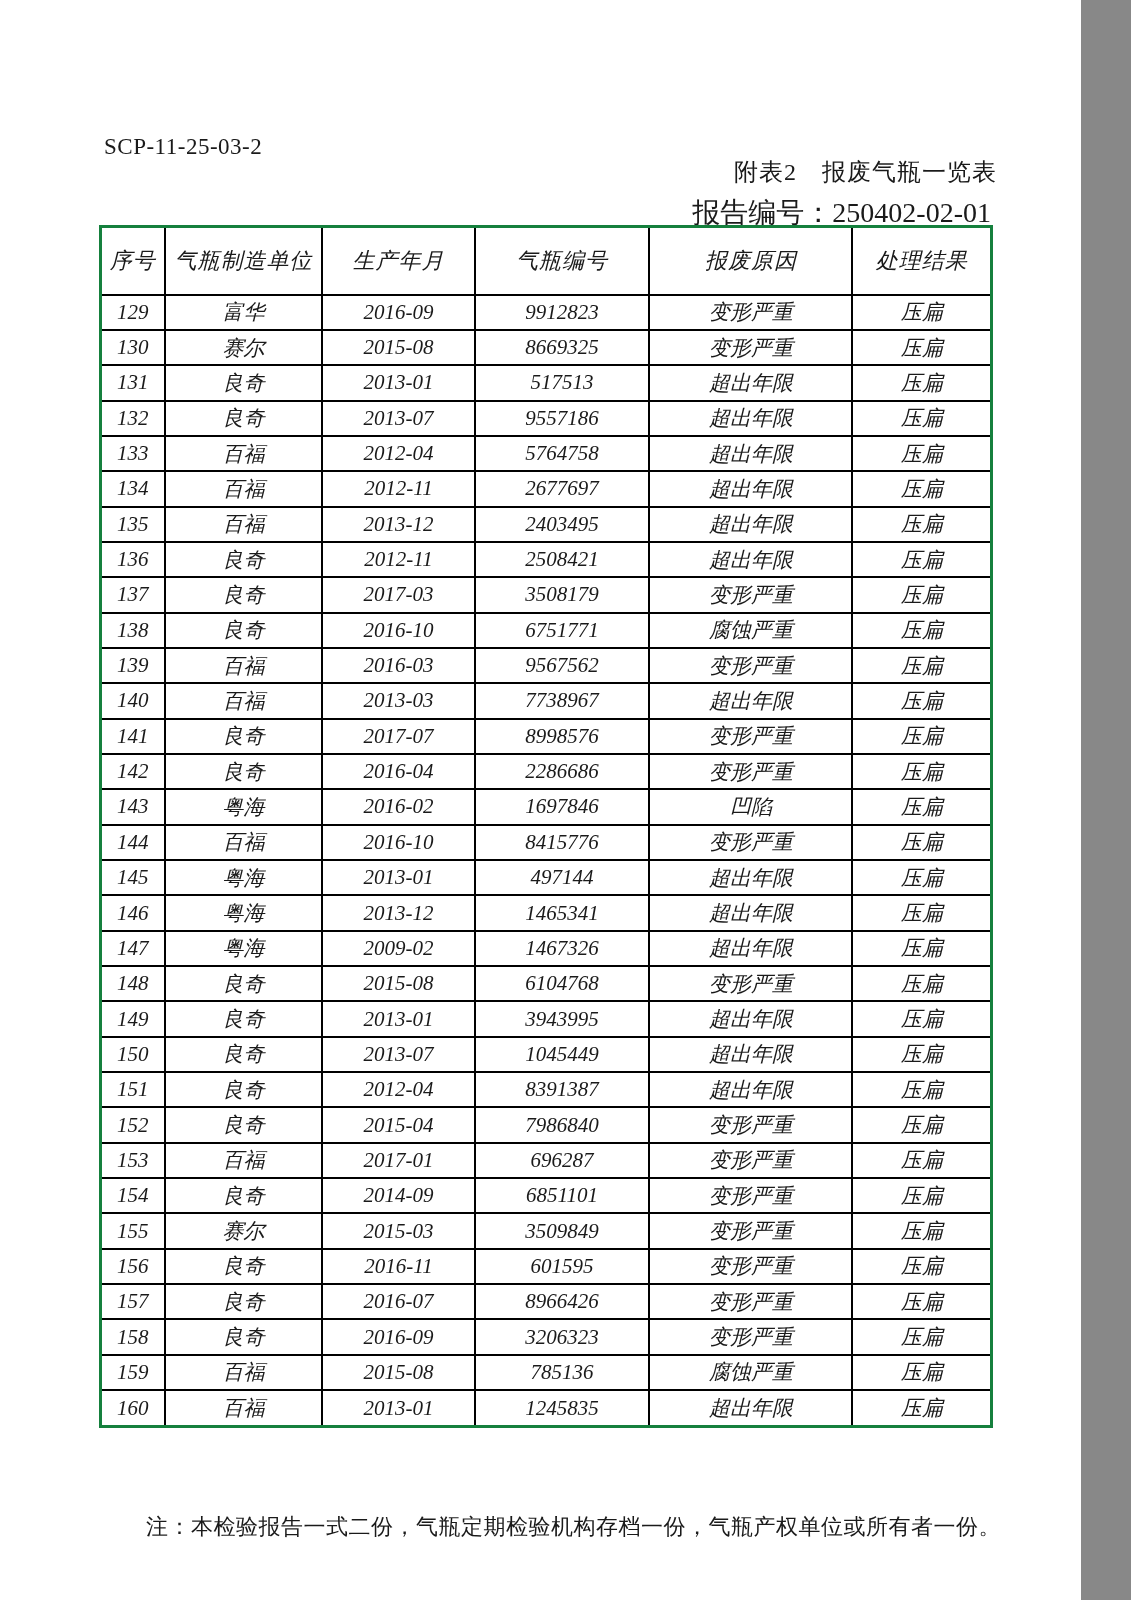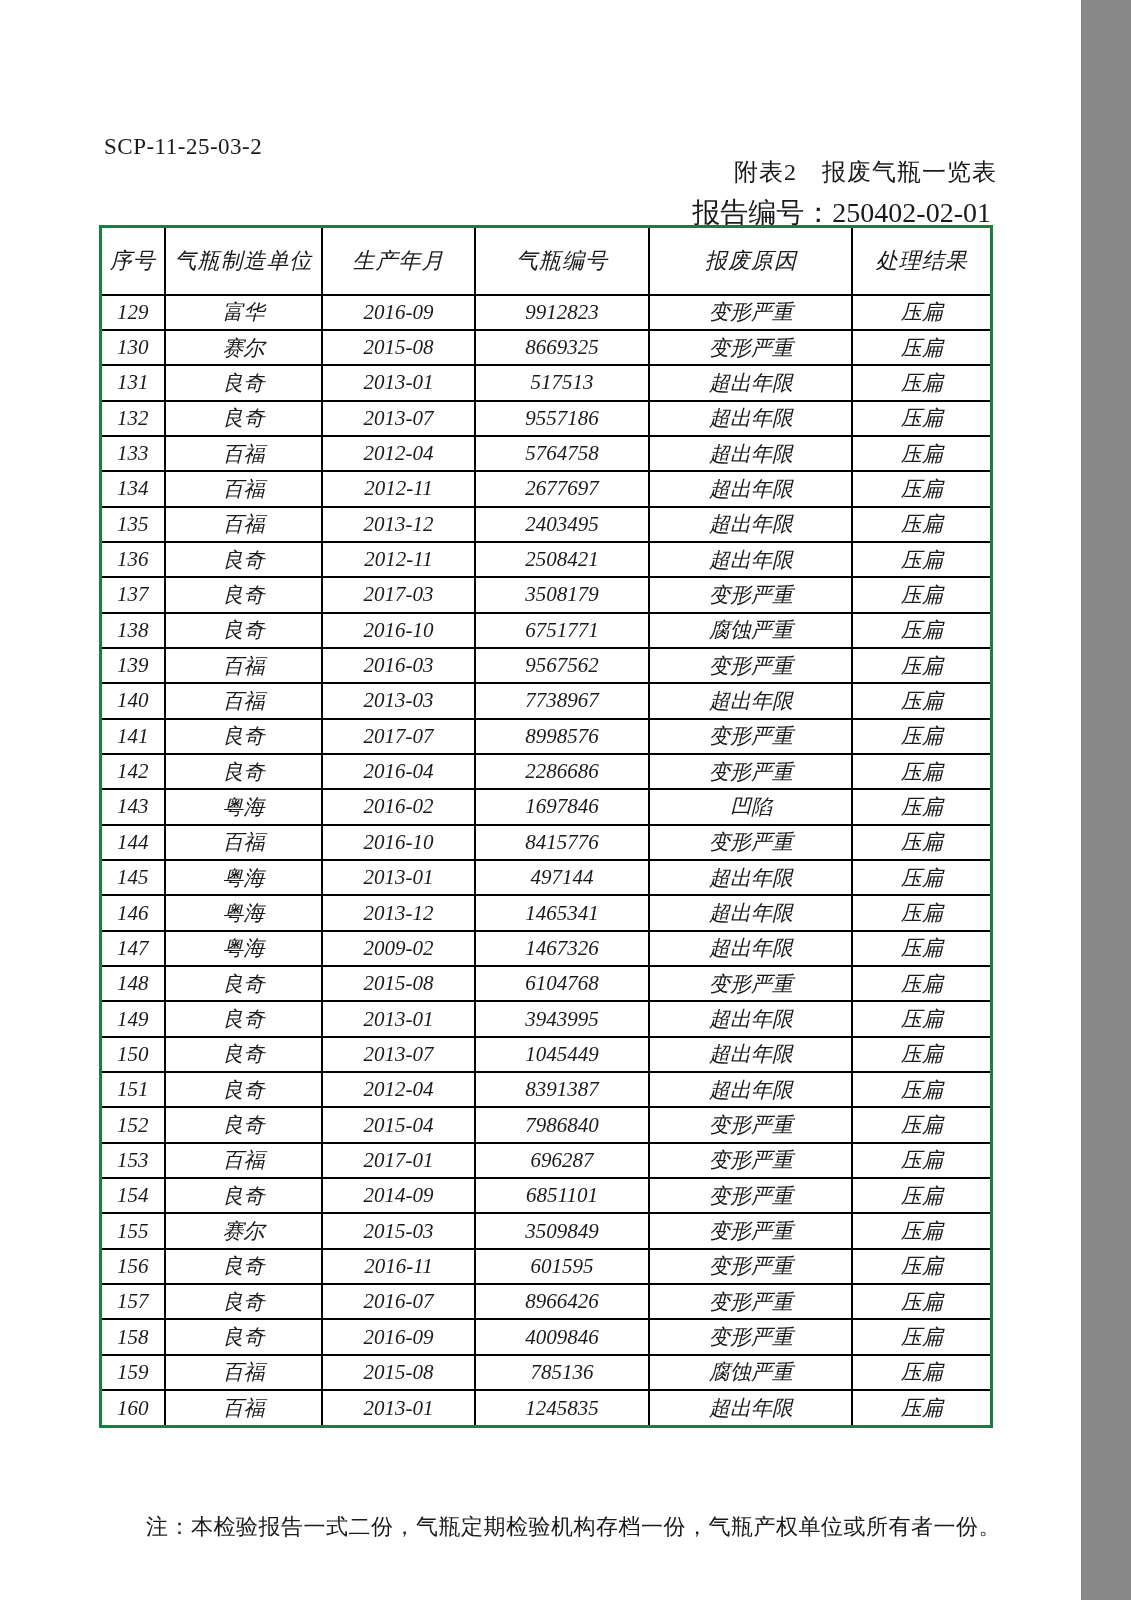--- a/index.html
+++ b/index.html
@@ -332,21 +332,21 @@
           <td>良奇</td>
           <td>2016-07</td>
           <td>8966426</td>
           <td>变形严重</td>
           <td>压扁</td>
         </tr>
         <tr>
           <td>158</td>
           <td>良奇</td>
           <td>2016-09</td>
-          <td>4009846</td>
+          <td>3206323</td>
           <td>变形严重</td>
           <td>压扁</td>
         </tr>
         <tr>
           <td>159</td>
           <td>百福</td>
           <td>2015-08</td>
           <td>785136</td>
           <td>腐蚀严重</td>
           <td>压扁</td>

